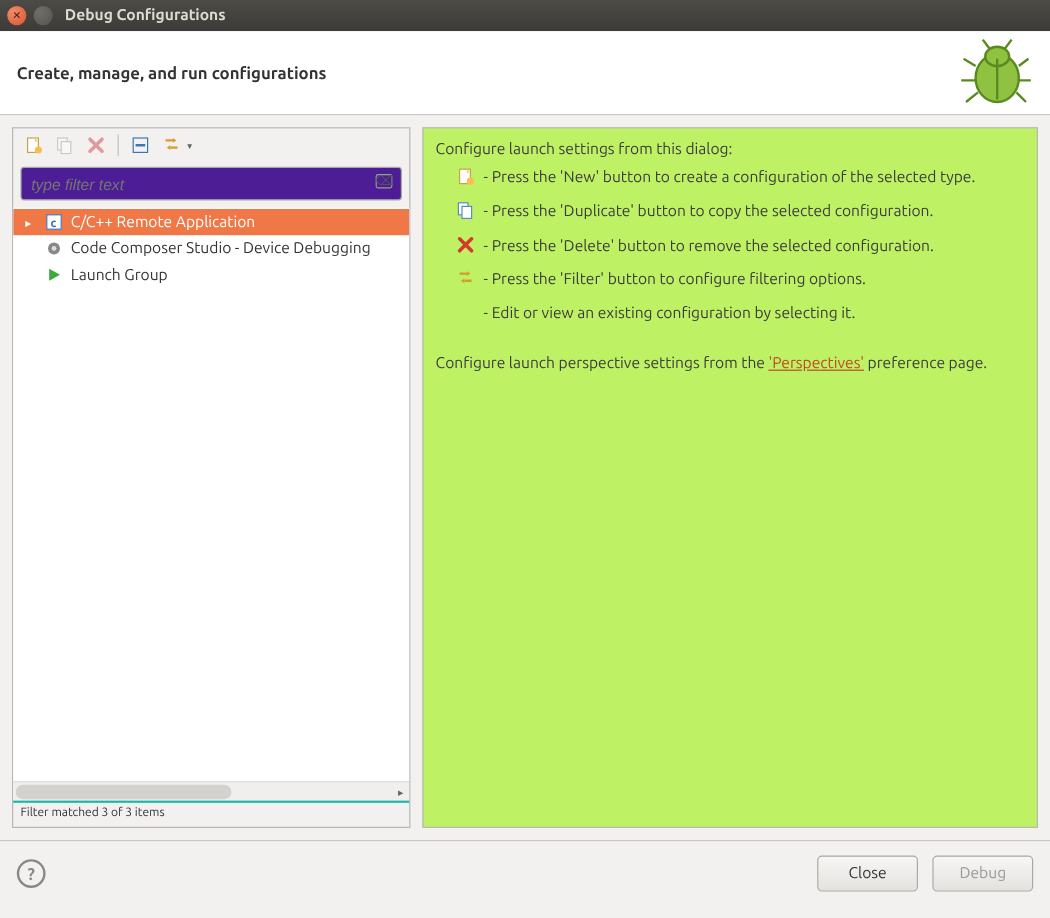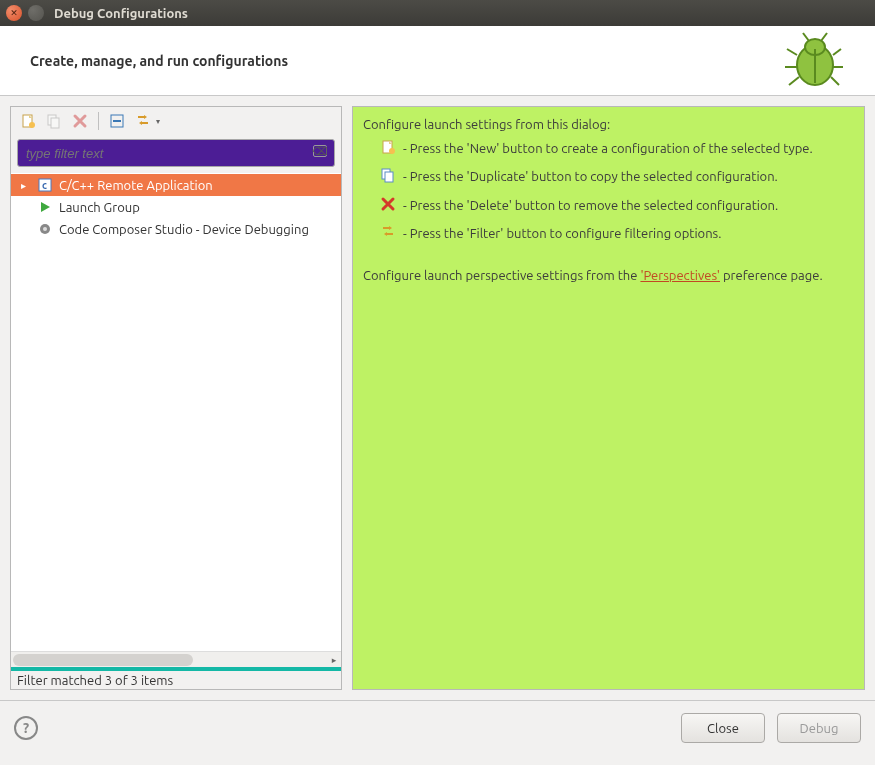--- a/index.html
+++ b/index.html
@@ -33,21 +33,21 @@
   .win-close { background: radial-gradient(circle at 30% 30%, #f28c6a, #d9532c); color: #4a1f0e; }
   .win-min { background: radial-gradient(circle at 30% 30%, #6f6e69, #55544f); }
   .title-text { color: #dfdbd2; font-weight: bold; font-size: 13px; margin-left: 4px; text-align: right; }
   .header {
     height: 70px;
     background: #ffffff;
     border-bottom: 1px solid #c8c8c8;
     display: flex;
     align-items: center;
     justify-content: space-between;
-    padding: 0 30px;
+    padding: 0 14px;
     position: relative;
   }
   .header-title { font-size: 14px; font-weight: bold; color: #333; }
   .header-icon { width: 64px; height: 64px; }
   .content {
     display: flex;
     padding: 10px;
     gap: 10px;
     height: 604px;
   }
@@ -115,21 +115,21 @@
     height: 22px;
     padding: 0 4px 0 10px;
     gap: 6px;
     font-size: 13px;
     color: #333;
   }
   .tree-item.selected { background: #f07746; color: #fff; }
   .tree-expander { width: 10px; font-size: 10px; color: #888; }
   .tree-item.selected .tree-expander { color: #fff; }
   .tree-icon { width: 16px; height: 16px; display: flex; align-items: center; justify-content: center; }
-  .filter-status { height: 22px; padding: 2px 6px; font-size: 13px; color: #333; border-top: 4px solid #14b8a6; }
+  .filter-status { height: 22px; padding: 2px 6px; font-size: 10px; color: #333; border-top: 2px solid #14b8a6; }
   .hscroll { height: 16px; background: #f0efed; border-top: 1px solid #ddd; position: relative; }
   .hscroll-thumb { position:absolute; left:2px; top:2px; height:12px; width:180px; background:#d4d2cf; border-radius:6px; }
   .hscroll-arrow { position:absolute; top:1px; width:14px; height:14px; font-size:9px; color:#666; display:flex; align-items:center; justify-content:center; }
   .right-pane {
     flex: 1;
     border: 1px solid #b8b8b8;
     background: #bef264;
     padding: 8px 10px;
     font-size: 13px;
     line-height: 1.4;
@@ -245,34 +245,34 @@
               <rect x="1" y="1" width="12" height="12" fill="#fff" stroke="#4a7bbf"></rect>
               <text x="4" y="11" font-size="10" fill="#3a6ab0" font-weight="bold">c</text>
             </svg>
         </span>
         <span>C/C++ Remote Application</span>
       </div>
       <div class="tree-item">
         <span class="tree-expander"></span>
         <span class="tree-icon">
           <svg width="14" height="14">
-              <path d="M3 2 L12 7 L3 12 Z" fill="#3fa83f"></path>
-            </svg>
-        </span>
-        <span>Launch Group</span>
-      </div>
-      <div class="tree-item">
-        <span class="tree-expander"></span>
-        <span class="tree-icon">
-          <svg width="14" height="14">
               <circle cx="7" cy="7" r="5" fill="#888"></circle>
               <circle cx="7" cy="7" r="2" fill="#ddd"></circle>
             </svg>
         </span>
         <span>Code Composer Studio - Device Debugging</span>
+      </div>
+      <div class="tree-item">
+        <span class="tree-expander"></span>
+        <span class="tree-icon">
+          <svg width="14" height="14">
+              <path d="M3 2 L12 7 L3 12 Z" fill="#3fa83f"></path>
+            </svg>
+        </span>
+        <span>Launch Group</span>
       </div>
     </div>
 
     <div class="hscroll">
       <div class="hscroll-arrow" style="left:0">◂</div>
       <div class="hscroll-thumb"></div>
       <div class="hscroll-arrow" style="right:0">▸</div>
     </div>
     <div class="filter-status">Filter matched 3 of 3 items</div>
   </div>
@@ -315,20 +315,24 @@
         <svg width="16" height="16">
           <path d="M3 4 L9 4" stroke="#d89b2a" stroke-width="2"></path>
             <path d="M9 2 L12 4 L9 6 Z" fill="#d89b2a"></path>
           <path d="M13 10 L7 10" stroke="#d89b2a" stroke-width="2"></path>
             <path d="M7 8 L4 10 L7 12 Z" fill="#d89b2a"></path>
         </svg>
       </span>
       <span> - Press the 'Filter' button to configure filtering options.</span>
     </div>
 
+    <div class="instr-line">
+      <span class="icon-col"></span>
+      <span> - Edit or view an existing configuration by selecting it.</span>
+    </div>
 
     <div style="margin-top:24px">
       <span>Configure launch perspective settings from the </span>
       <a href="#" class="persp-link">'Perspectives'</a>
       <span> preference page.</span>
     </div>
   </div>
 </div>
 
 <div class="footer">

